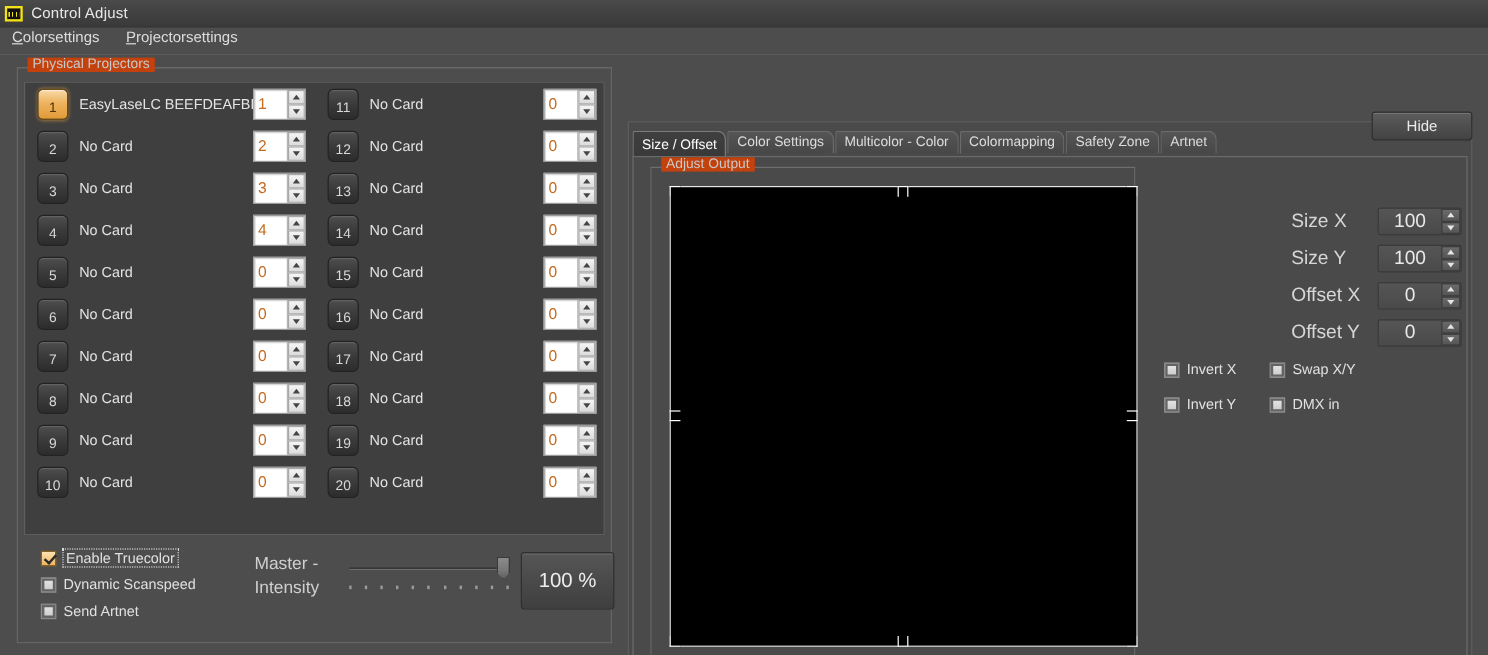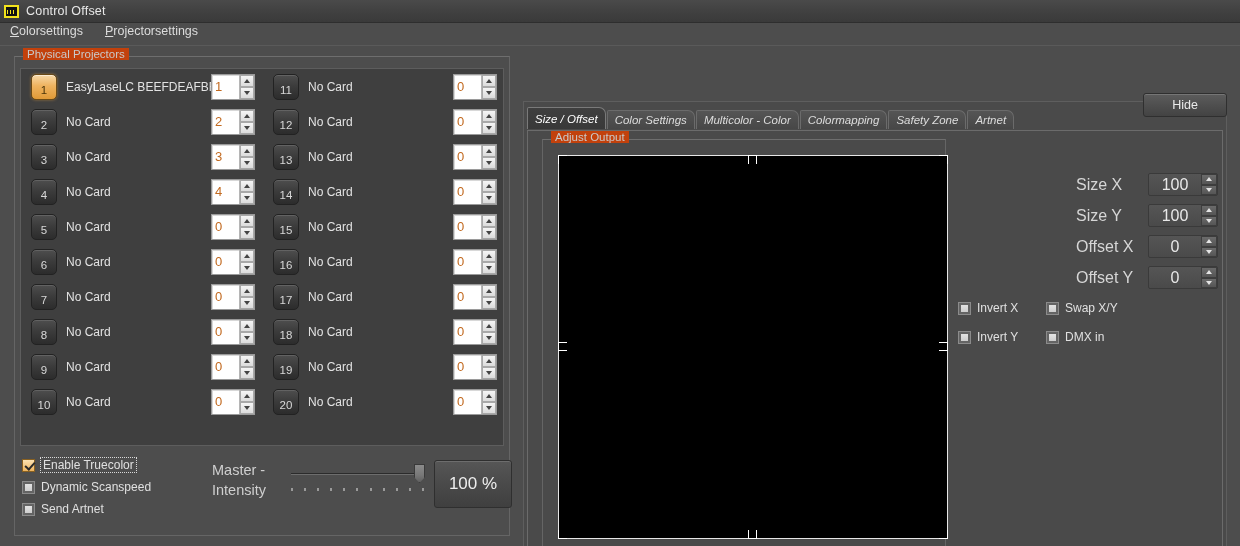--- a/index.html
+++ b/index.html
@@ -138,21 +138,21 @@
     border-left: 3px solid transparent;
     border-right: 3px solid transparent;
   }
   .spin-arrows .up::after { border-bottom: 4px solid #444; }
   .spin-arrows .dn::after { border-top: 4px solid #444; }
 
   
   #left-opts { position: absolute; left: 8px; top: 398px; width: 180px; }
   .chk-row {
     display: flex; align-items: center;
-    height: 22px; cursor: pointer;
+    height: 22px; cursor: pointer; margin-left: 12px;
   }
   .chk {
     width: 13px; height: 13px; flex: none;
     background: linear-gradient(to bottom,#e9e9e9,#c8c8c8);
     border: 1px solid #8b8b8b;
     margin-right: 6px;
     position: relative;
   }
   .chk.inner { box-shadow: inset 0 0 0 2px #646464; }
   .chk.checked {
@@ -206,21 +206,21 @@
 
   
   #right-panel {
     position: absolute; left: 523px; top: 55px;
     width: 704px; height: 464px;
     background: #4a4a4a;
     border: 1px solid #5e5e5e;
   }
   #tabstrip {
     position: absolute; left: 3px; top: 7px;
-    height: 20px; display: flex; align-items: flex-end; font-style: italic;
+    height: 20px; display: flex; 
   }
   .tab {
     height: 19px;
     padding: 0 7px;
     margin-right: 1px;
     display: flex; align-items: center;
     font-size: 11.5px; color: #dcdcdc;
     background: linear-gradient(to bottom,#555,#474747);
     border: 1px solid #6b6b6b;
     border-bottom: none;
@@ -314,21 +314,21 @@
     color: #eaeaea; font-size: 12.5px;
     display: flex; align-items: center; justify-content: center;
     cursor: pointer;
   }
 </style>
 </head>
 <body>
 
 <div id="titlebar">
   <div id="app-icon"></div>
-  <div id="app-title">Control Offset</div>
+  <div id="app-title">Control Adjust</div>
 </div>
 
 <div id="menubar">
   <div class="menu-item">
     <span class="acc">C</span><span>olorsettings</span>
   </div>
   <div class="menu-item">
     <span class="acc">P</span><span>rojectorsettings</span>
   </div>
 </div>

